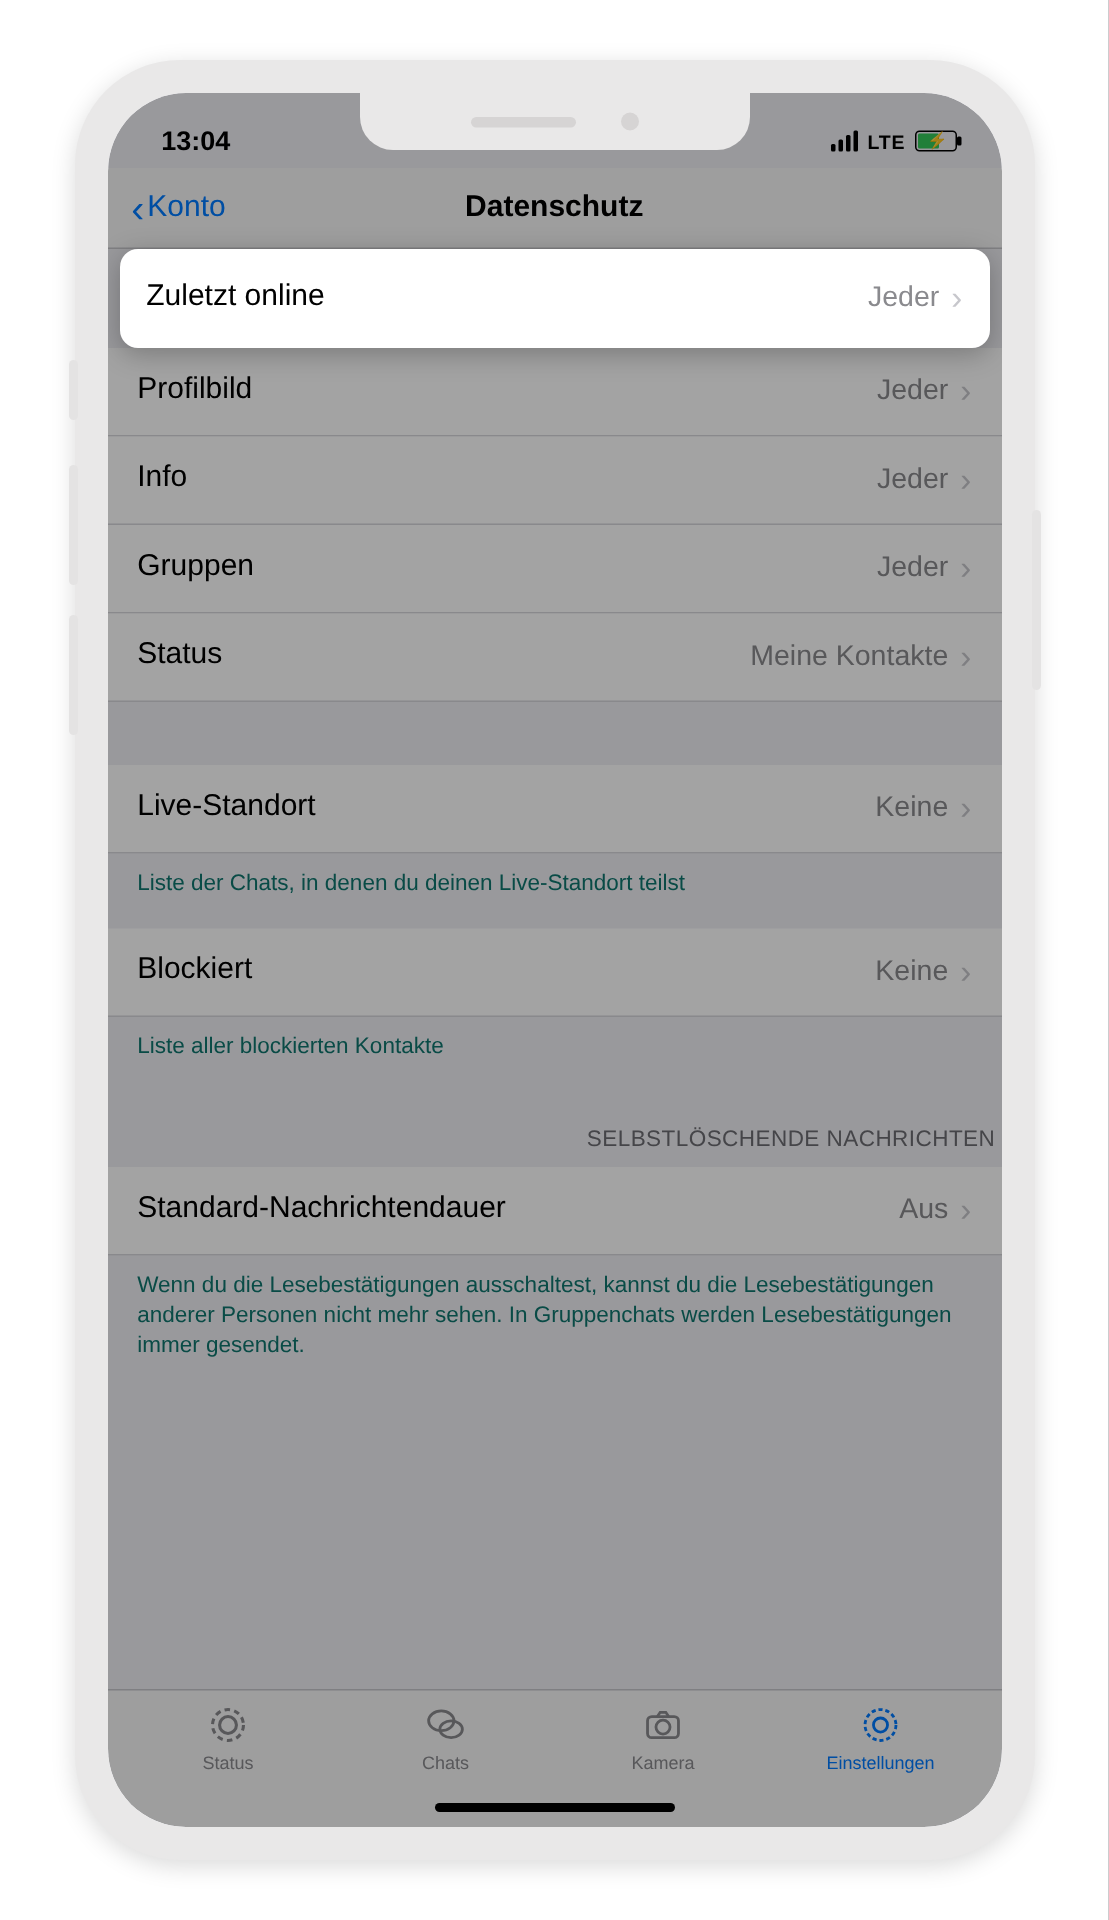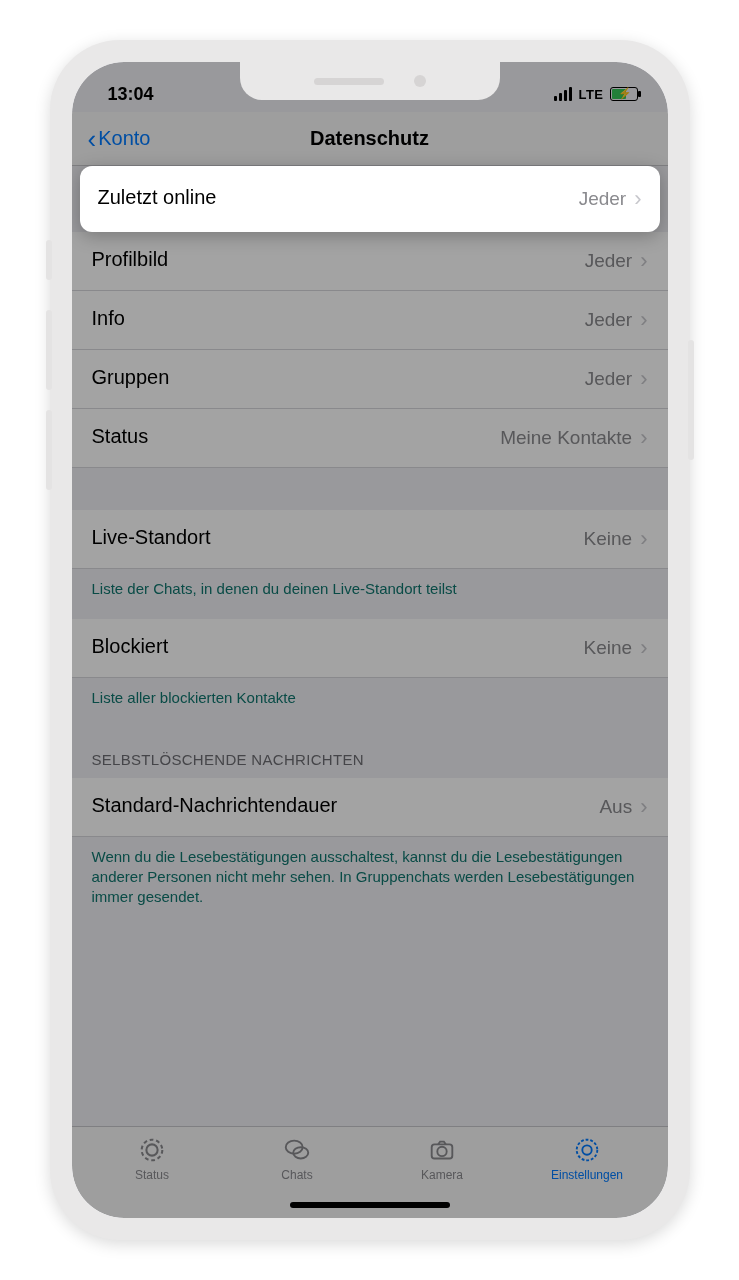--- a/index.html
+++ b/index.html
@@ -119,24 +119,25 @@
   .list-row .value { color:#8a8a8e; font-size:19px; display:flex; align-items:center; gap:8px;}
   .list-row .chev-r { color:#c7c7cc; font-size:22px; font-weight:300;}
   .group-sep { height: 42px; }
   .footer-text {
     padding: 10px 20px 20px 20px;
     font-size: 15px;
     color: #0f766e;
     line-height: 1.35;
   }
   .section-header {
-    padding: 22px 14px 10px 20px;
+    padding: 22px 4px 10px 20px;
     font-size: 15px;
     color:#6d6d72;
     letter-spacing: 0.3px;
+    text-align: right;
   }
 
   .row-highlight {
     position: relative;
     z-index: 10;
     background:#fff;
     border-radius: 12px;
     margin: 0 8px;
     box-shadow: 0 4px 18px rgba(0,0,0,0.25);
     border-bottom: none;

